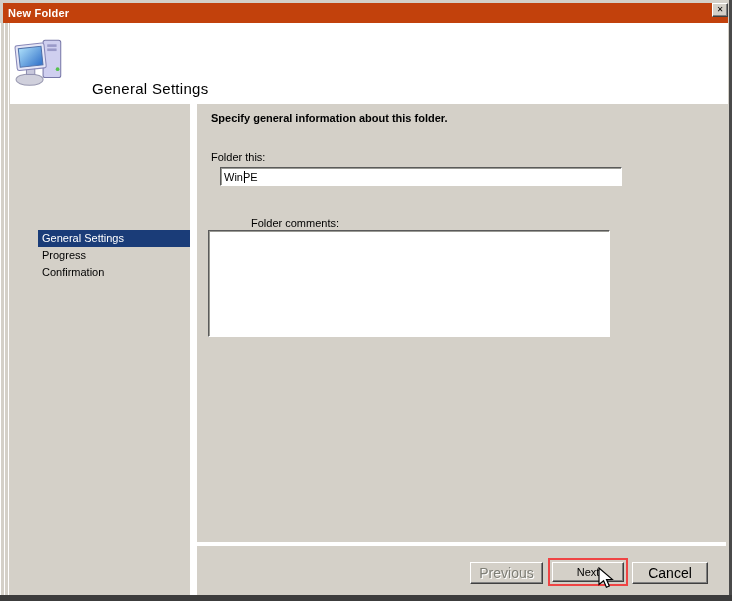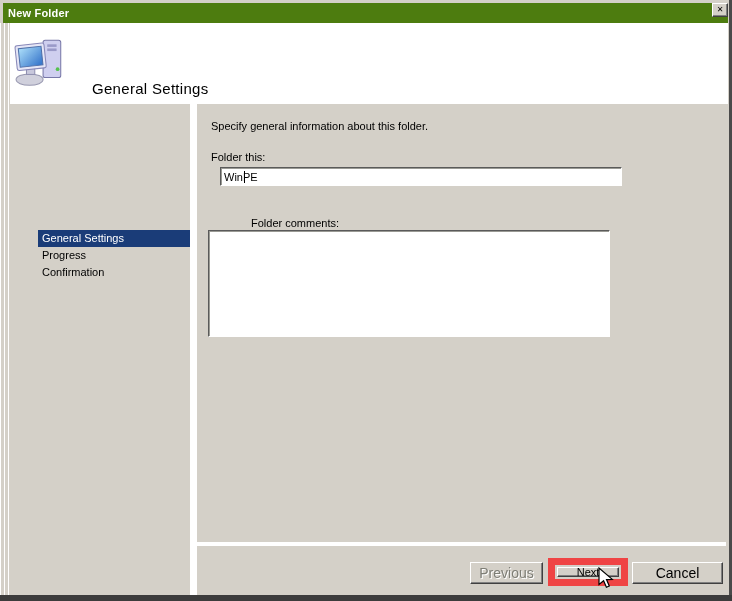--- a/index.html
+++ b/index.html
@@ -6,21 +6,21 @@
   *{box-sizing:border-box;}
   .screen{
     position:relative;width:732px;height:601px;overflow:hidden;
     background:#D4D0C8;
     font-family:"Liberation Sans","DejaVu Sans",sans-serif;
     font-size:11px;color:#000;
   }
   
   .titlebar{
     position:absolute;left:3px;top:3px;width:725px;height:20px;
-    background:#4d7c0f;display:flex;align-items:center;text-align:center;
+    background:#c2410c;display:flex;align-items:center;text-align:center;
   }
   .titlebar .title{color:#ffffff;font-weight:bold;font-size:11px;padding-left:5px;letter-spacing:.2px;}
   .close-btn{
     position:absolute;right:4px;top:3px;width:16px;height:14px;
     background:#D4D0C8;
     border:1px solid;border-color:#FFFFFF #404040 #404040 #FFFFFF;
     box-shadow:inset -1px -1px 0 #808080;
     display:flex;align-items:center;justify-content:center;
     font-size:8px;font-weight:bold;line-height:1;cursor:default;
   }
@@ -35,21 +35,21 @@
   .header .icon{position:absolute;left:11px;top:12px;width:54px;height:56px;}
   .header .page-title{position:absolute;left:89px;top:57px;font-size:15px;letter-spacing:.3px;color:#000;}
   
   .sidebar{position:absolute;left:10px;top:104px;width:180px;height:491px;background:#D4D0C8;}
   .nav{position:absolute;left:28px;top:126px;width:162px;}
   .nav-item{height:17px;line-height:17px;padding-left:4px;color:#000;}
   .nav-item.active{background:#1A3C78;color:#FFFFFF;}
   .vdivider{position:absolute;left:190px;top:104px;width:7px;height:491px;background:#FFFFFF;}
   
   .main{position:absolute;left:197px;top:104px;width:529px;height:438px;background:#D4D0C8;}
-  .instruction{position:absolute;left:211px;top:120px;}
+  .instruction{position:absolute;left:211px;top:112px;font-weight:bold;}
   .fn-label{position:absolute;left:211px;top:151px;}
   .fn-input{
     position:absolute;left:220px;top:167px;width:402px;height:19px;
     background:#FFFFFF;border:1px solid;border-color:#5A5A5A #FFFFFF #FFFFFF #5A5A5A;
     box-shadow:inset 1px 1px 0 #9A9A94;
     font-family:"Liberation Sans","DejaVu Sans",sans-serif;font-size:11px;
     padding:1px 3px;outline:none;
   }
   .caret{position:absolute;left:244px;top:171px;width:1px;height:12px;background:#000;}
   .fc-label{position:absolute;left:211px;top:217px;padding-left:40px;}
@@ -65,24 +65,24 @@
   .footer{position:absolute;left:197px;top:546px;width:529px;height:49px;background:#D4D0C8;}
   .btn{
     position:absolute;height:22px;background:#D4D0C8;
     border:1px solid;border-color:#FFFFFF #404040 #404040 #FFFFFF;
     box-shadow:inset -1px -1px 0 #808080;
     display:flex;align-items:center;justify-content:center;
     font-size:14px;cursor:default;
   }
   .btn.disabled{color:#7E7E76;text-shadow:1px 1px 0 #FFFFFF;}
   .btn-previous{left:470px;top:562px;width:73px;}
-  .btn-cancel{left:632px;top:562px;width:91px;}
+  .btn-cancel{left:632px;top:562px;width:76px;}
   .default-ring{
     position:absolute;left:548px;top:558px;width:80px;height:28px;
-    border:7px solid #ef4444;background:#D4D0C8;padding:2px;
+    border:2px solid #ef4444;background:#D4D0C8;padding:2px;
   }
   .default-ring .btn-next{
     width:100%;height:100%;background:#D4D0C8;
     border:1px solid;border-color:#FFFFFF #404040 #404040 #FFFFFF;
     box-shadow:inset -1px -1px 0 #808080;
     display:flex;align-items:center;justify-content:center;font-size:11px;cursor:default;
   }
   .mouse-cursor{position:absolute;left:598px;top:567px;pointer-events:none;}
 </style>
 </head>

